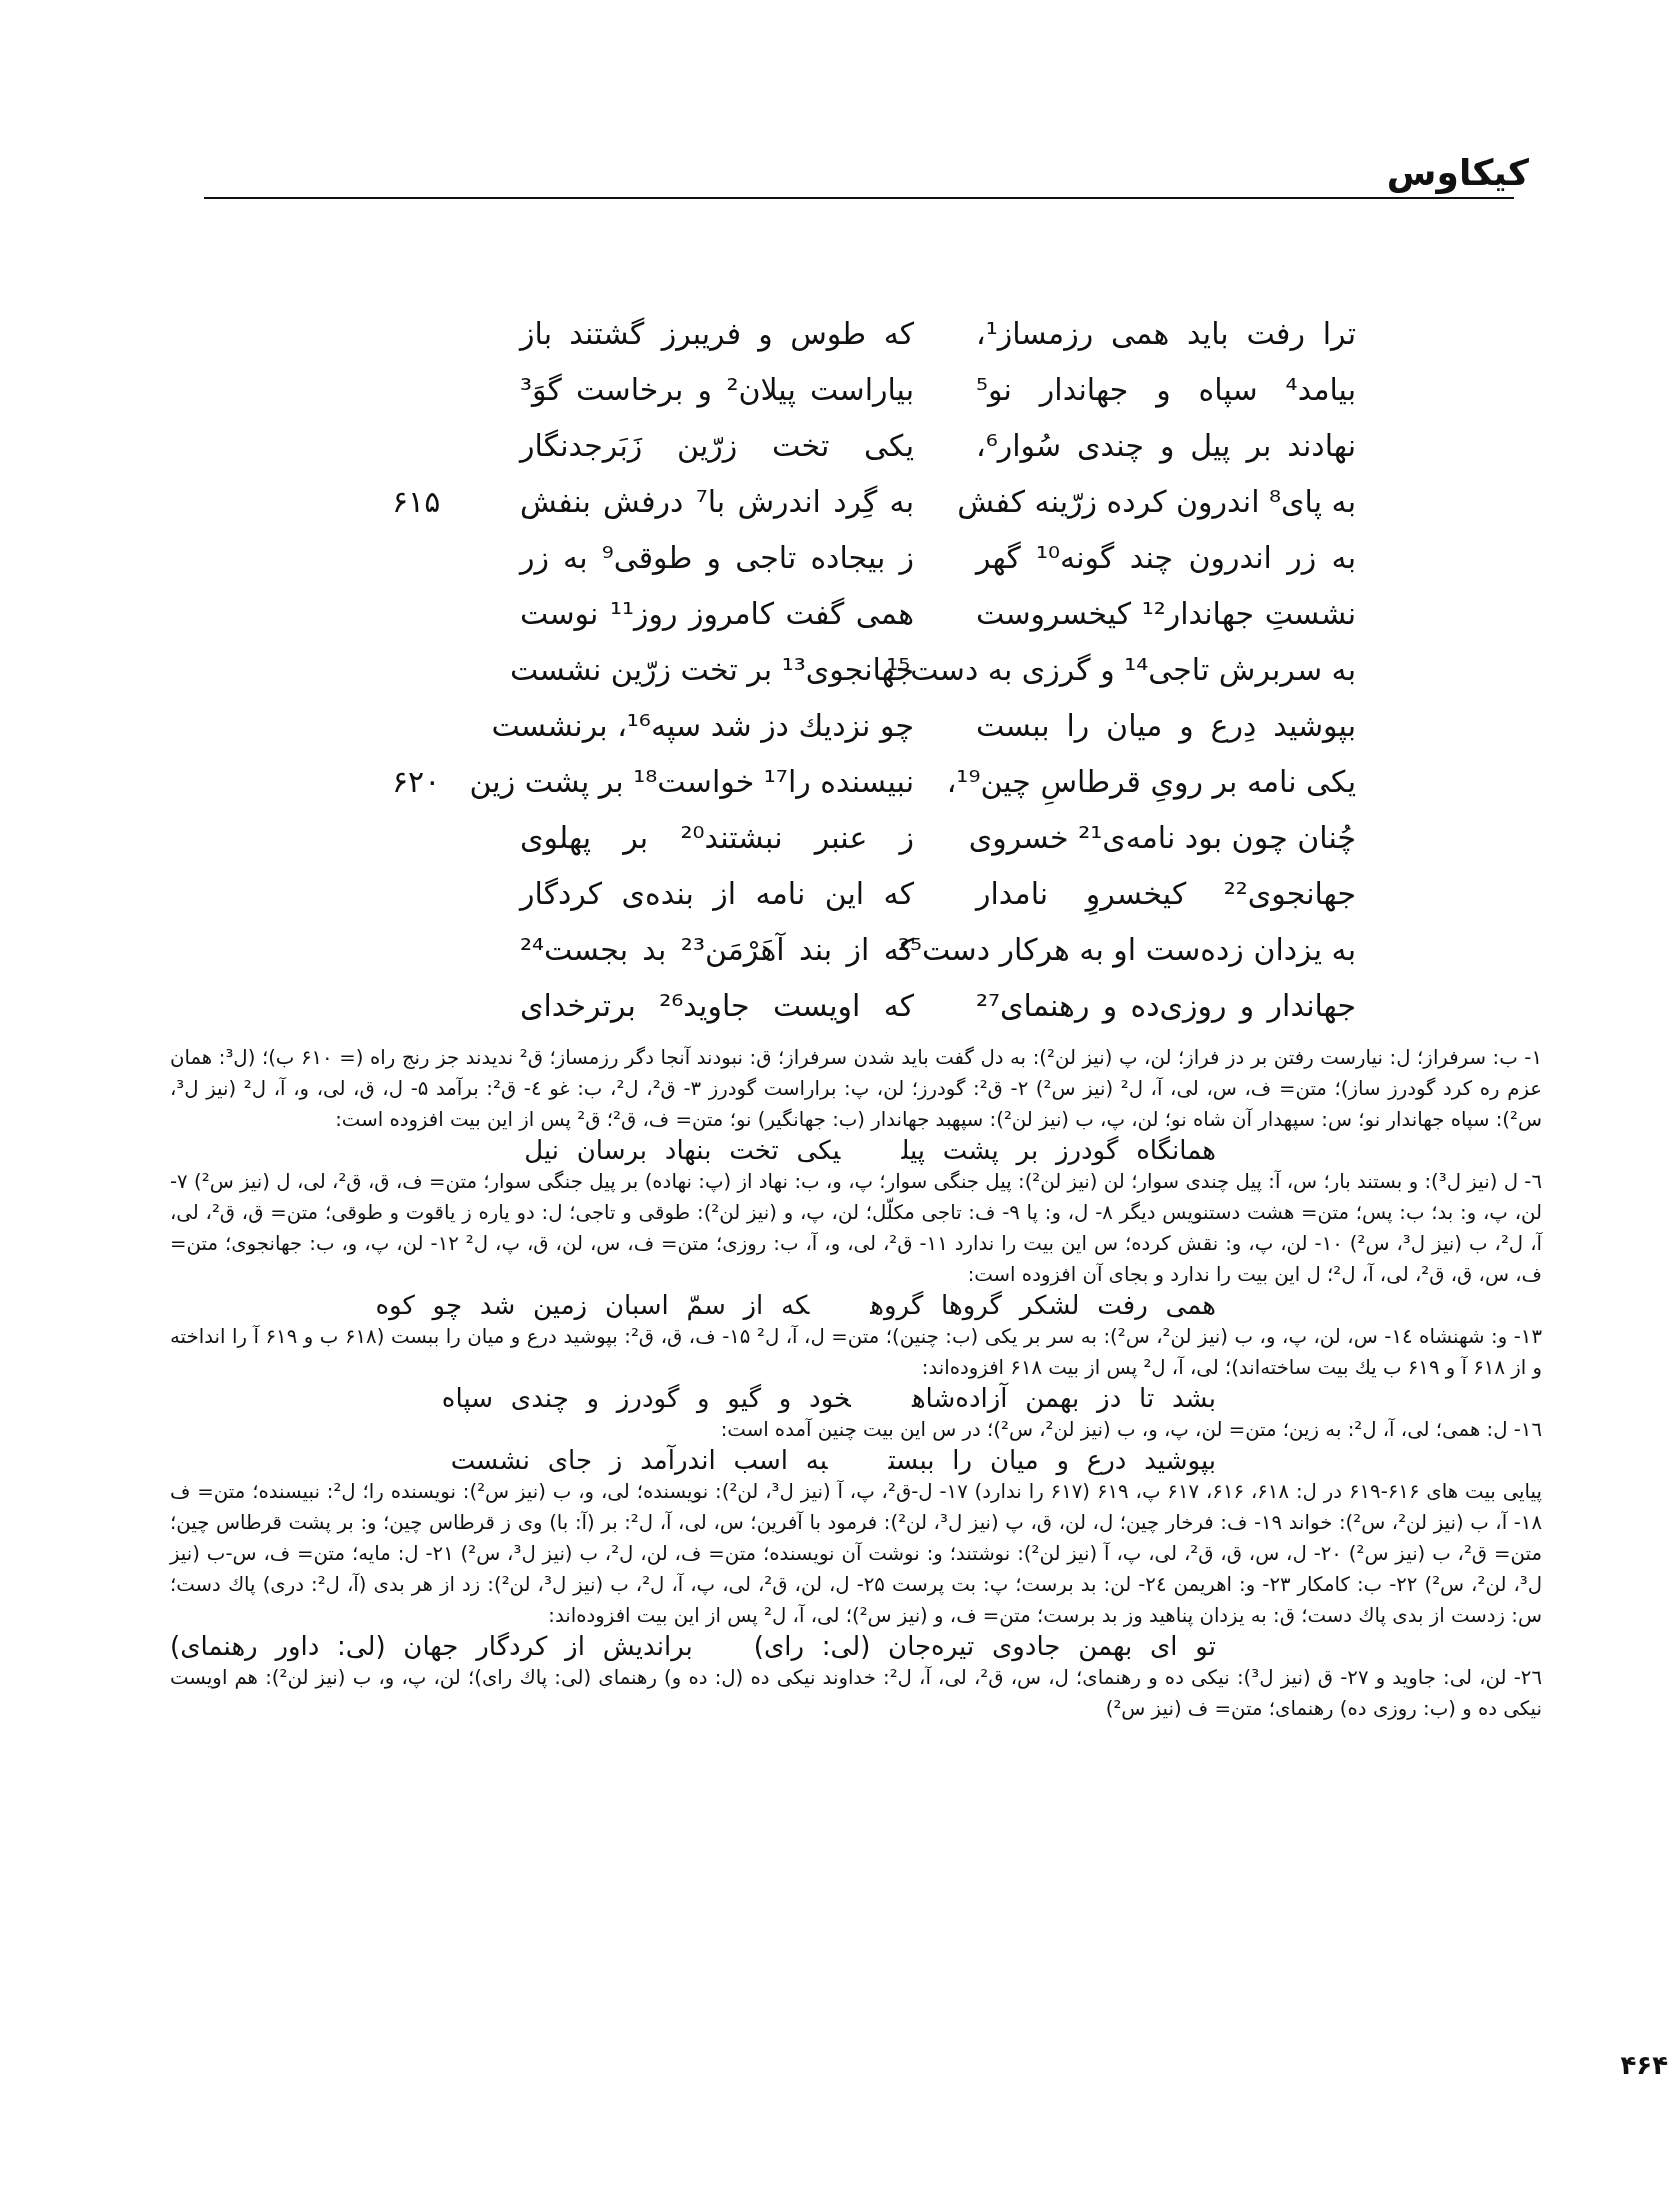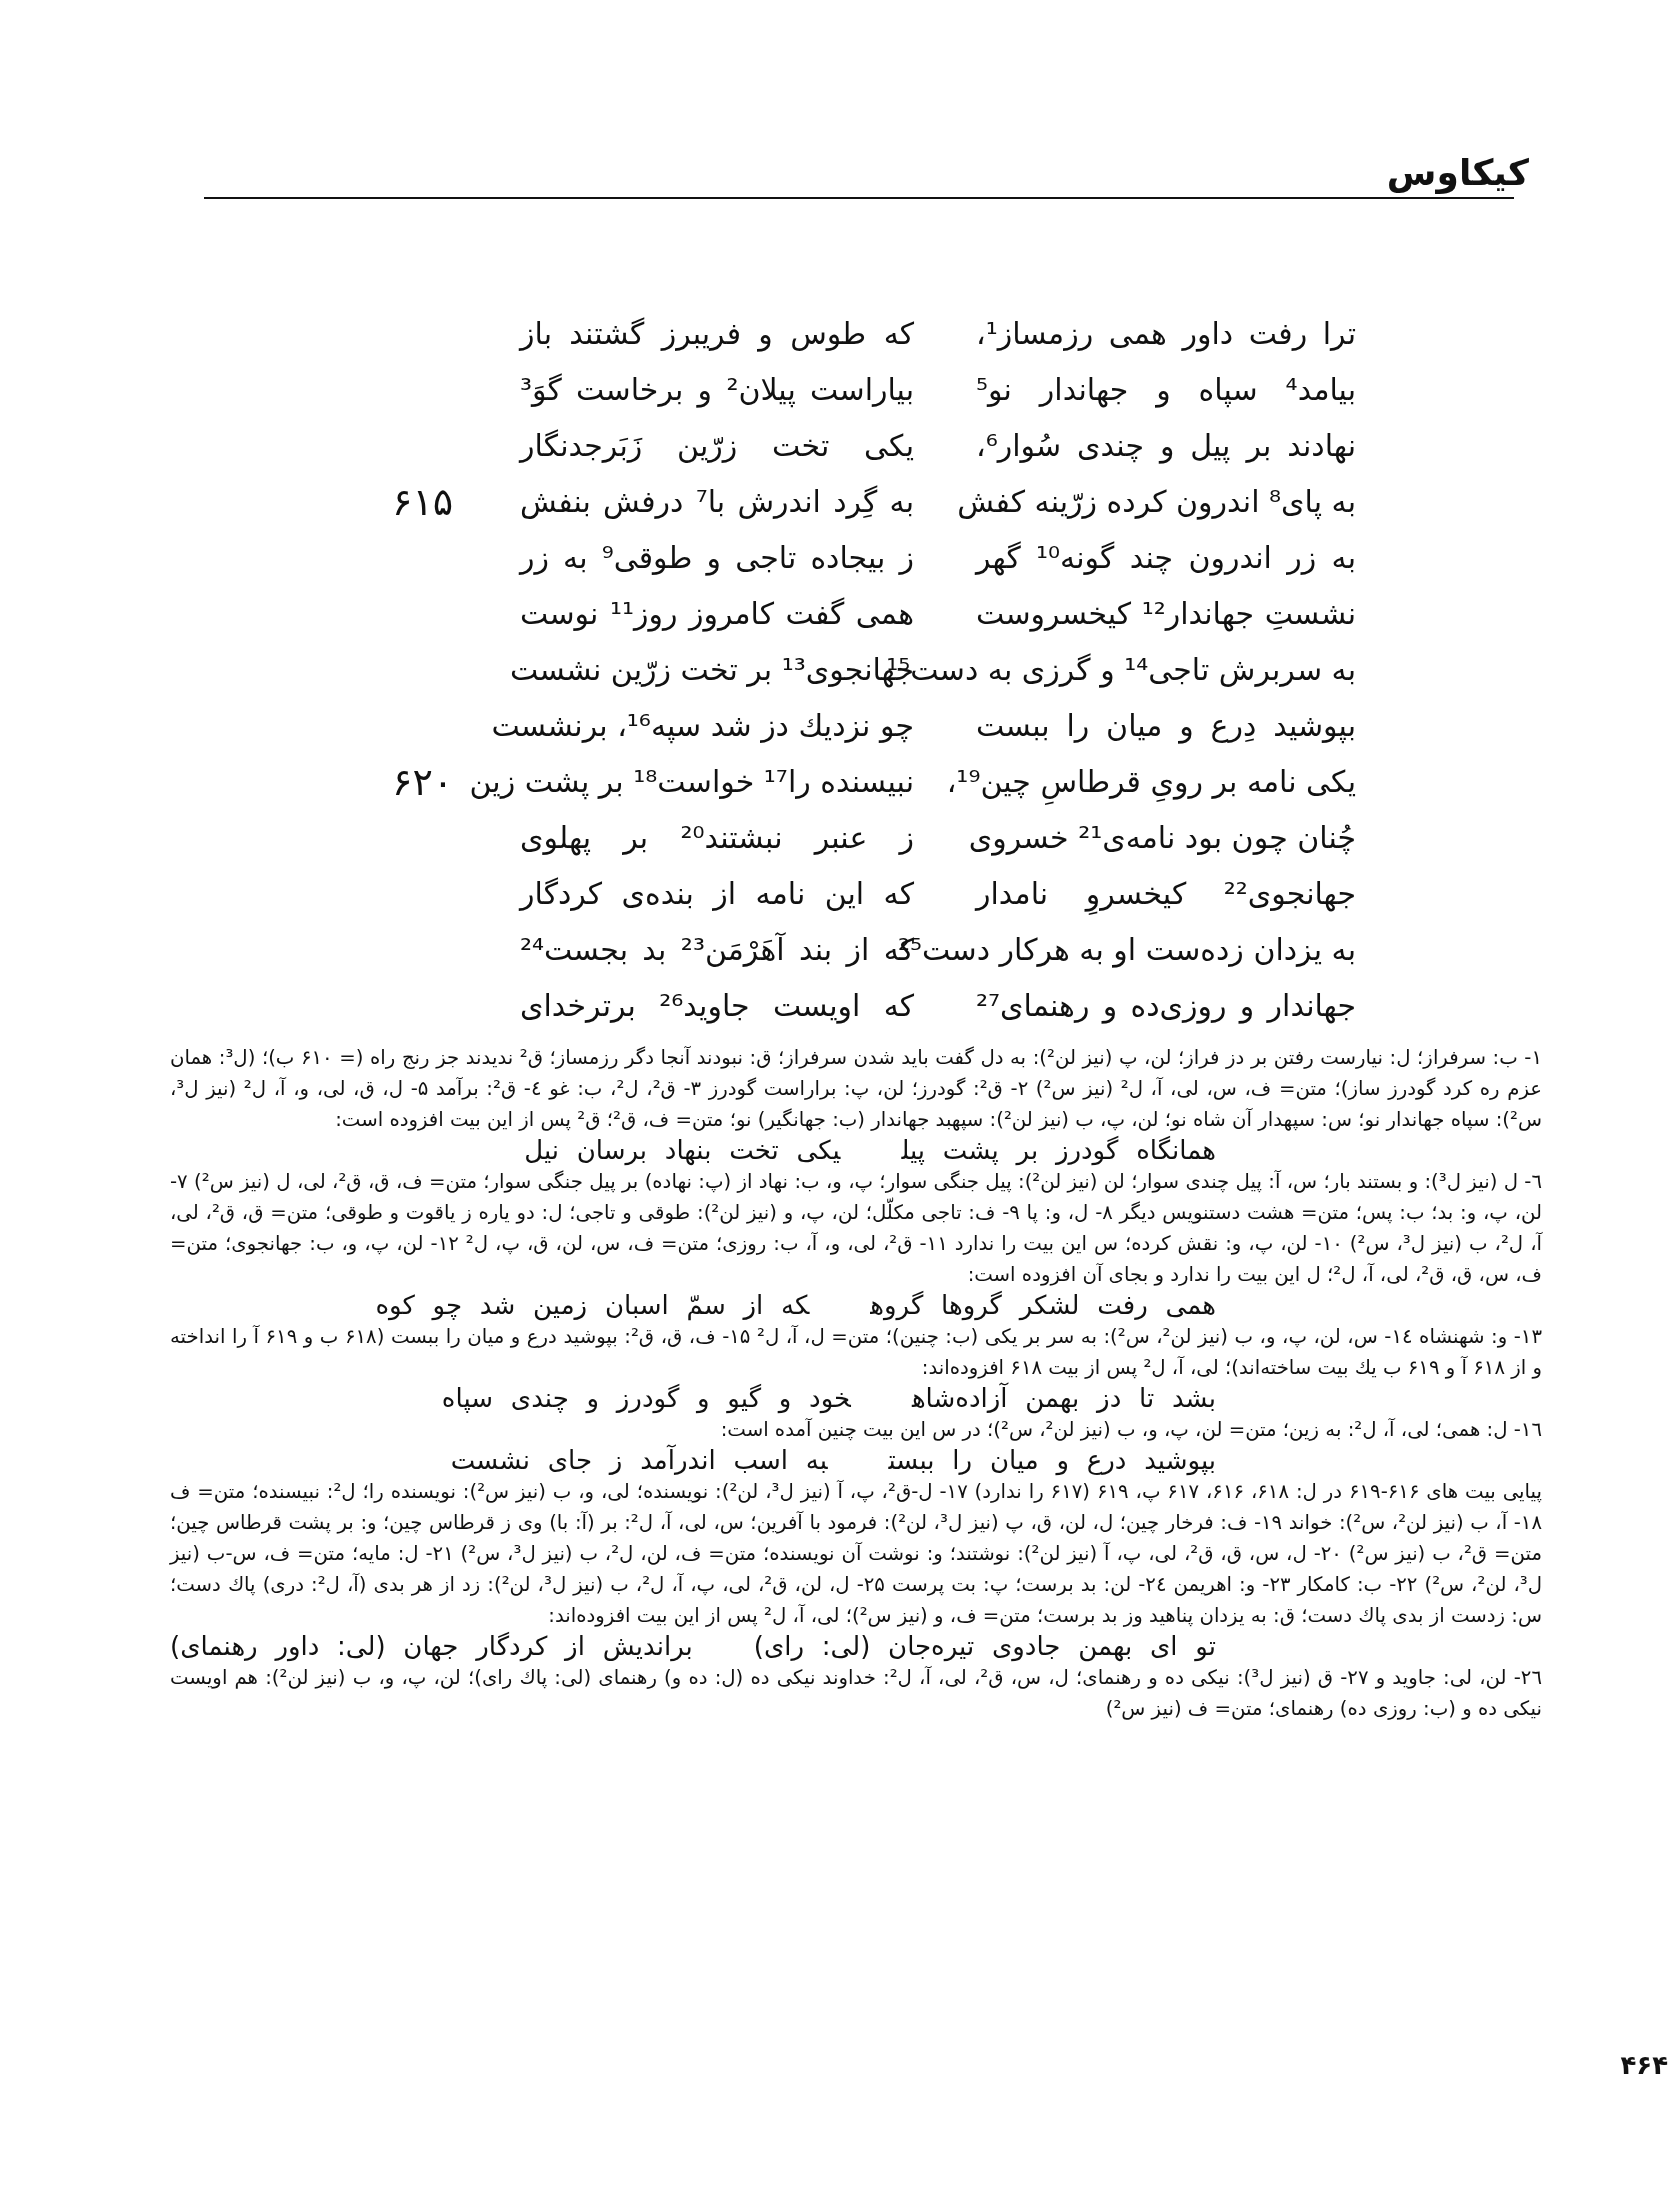--- a/index.html
+++ b/index.html
@@ -20,21 +20,21 @@
   .couplet {
     position: relative; height: 56px;
   }
   .hemi {
     position: absolute; top: 0; font-size: 30px; line-height: 56px; white-space: nowrap;
     text-align: justify; text-align-last: justify;
   }
   .hemi-1 { right: 754px; width: 394px; }
   .hemi-2 { right: 312px; width: 380px; }
   .verse-num {
-    position: absolute; right: 1195px; top: 0; font-size: 38px; line-height: 56px; width: 81px; text-align: left;
+    position: absolute; right: 1195px; top: 0; font-size: 30px; line-height: 56px; width: 81px; text-align: left;
   }
 
   .footnotes {
     position: absolute; top: 1042px; right: 126px; width: 1372px;
     font-size: 19.7px; line-height: 31px; text-align: justify;
   }
   .fn-line { white-space: normal; margin: 0; }
   .fn-verse {
     padding-right: 326px; font-size: 26px; word-spacing: 9.5px; margin: 0;
   }
@@ -47,21 +47,21 @@
 </head>
 <body>
 
 <div class="running-head">کیکاوس</div>
 <div class="head-rule"></div>
 
 <div class="verses">
   <div class="couplet">
     <span class="verse-num"></span>
     <span class="hemi hemi-1">که طوس و فریبرز گشتند باز</span>
-    <span class="hemi hemi-2">ترا رفت داور همی رزمساز¹،</span>
+    <span class="hemi hemi-2">ترا رفت باید همی رزمساز¹،</span>
   </div>
   <div class="couplet">
     <span class="verse-num"></span>
     <span class="hemi hemi-1">بیاراست پیلان² و برخاست گوَ³</span>
     <span class="hemi hemi-2">بیامد⁴ سپاه و جهاندار نو⁵</span>
   </div>
   <div class="couplet">
     <span class="verse-num"></span>
     <span class="hemi hemi-1">یکی تخت زرّین زَبَرجدنگار</span>
     <span class="hemi hemi-2">نهادند بر پیل و چندی سُوار⁶،</span>

